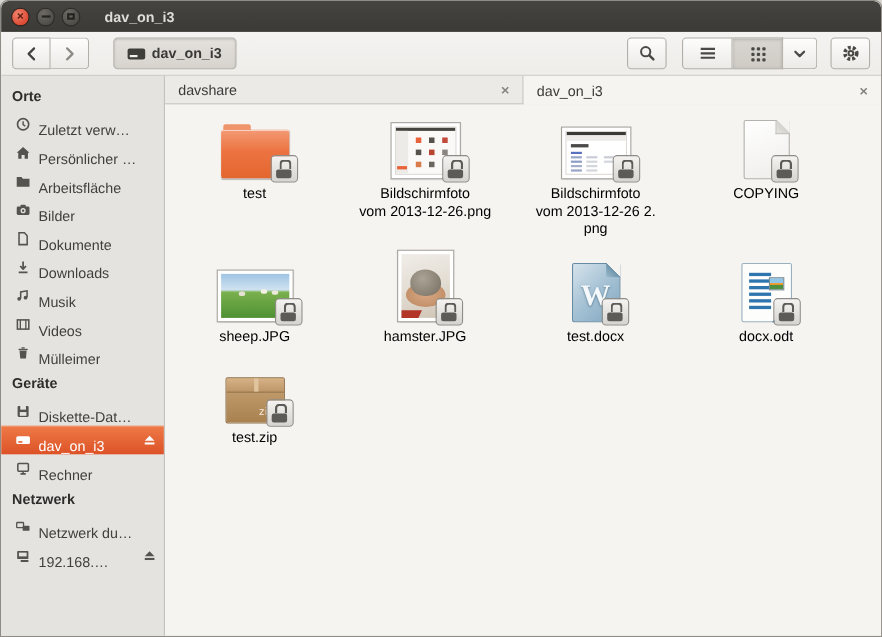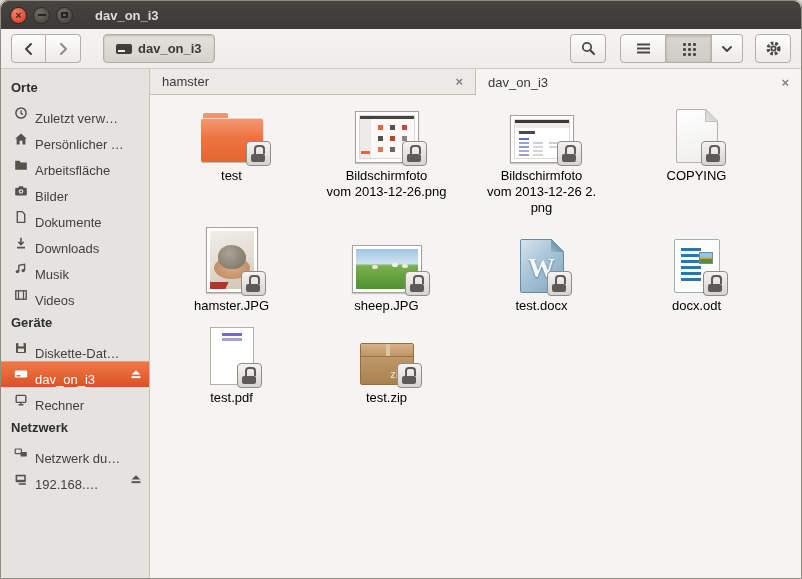--- a/index.html
+++ b/index.html
@@ -289,20 +289,28 @@
           </svg>
         <span class="slabel">Musik</span>
       </div>
       <div class="sitem">
         <svg width="14" height="14" viewBox="0 0 14 14">
             <rect x="1.8" y="2.8" width="10.4" height="8.4" fill="none" stroke="currentColor" stroke-width="1.4"></rect>
             <path d="M4.5 2.8 V11.2 M9.5 2.8 V11.2" stroke="currentColor" stroke-width="1.2"></path>
           </svg>
         <span class="slabel">Videos</span>
       </div>
+      <div class="sitem">
+        <svg width="14" height="14" viewBox="0 0 14 14">
+            <path d="M3.8 4.8 h6.4 l-.6 7 H4.4 Z" fill="currentColor"></path>
+            <rect x="2.8" y="3" width="8.4" height="1.3" rx="0.6" fill="currentColor"></rect>
+            <rect x="5.4" y="1.6" width="3.2" height="1.2" rx="0.6" fill="currentColor"></rect>
+          </svg>
+        <span class="slabel">Mülleimer</span>
+      </div>
 
       <div class="shead">Geräte</div>
 
       <div class="sitem">
         <svg width="14" height="14" viewBox="0 0 14 14">
             <rect x="2" y="2" width="10" height="10" rx="1" fill="currentColor"></rect>
             <rect x="4.4" y="2" width="5.2" height="3.4" fill="#e5e3e0"></rect>
             <rect x="4" y="7.6" width="6" height="3.4" fill="#e5e3e0"></rect>
           </svg>
         <span class="slabel">Diskette-Dat…</span>
@@ -349,21 +357,21 @@
               <path d="M2.6 7.6 L7 3.2 L11.4 7.6 Z" fill="currentColor"></path>
               <rect x="2.6" y="9.2" width="8.8" height="1.9" fill="currentColor"></rect>
             </svg>
         </span>
       </div>
     </div>
 
     <div class="main">
       <div class="tabbar">
         <div class="tab inactive">
-          <span>hamster</span>
+          <span>davshare</span>
           <span class="tabclose">×</span>
         </div>
         <div class="tab active">
           <span>dav_on_i3</span>
           <span class="tabclose">×</span>
         </div>
       </div>
 
       <div class="content">
 
@@ -425,47 +433,47 @@
               </div>
             <div class="flabel"><span class="lline">COPYING</span></div>
           </div>
         </div>
 
         <div class="frow r2">
           <div class="cell">
             <div class="iconarea">
                 <div class="iwrap">
               <div class="thumb">
+                <div class="scene scene-sheep">
+                      <i class="sheep"></i>
+                    </div>
+              </div>
+              <div class="lock"></div>
+            </div>
+              </div>
+            <div class="flabel"><span class="lline">sheep.JPG</span></div>
+          </div>
+          <div class="cell">
+            <div class="iconarea">
+                <div class="iwrap">
+              <div class="thumb">
                 <div class="scene scene-hamster">
                       <i class="hands"></i>
                       <i class="pet"></i>
                       <i class="red"></i>
                     </div>
               </div>
               <div class="lock"></div>
             </div>
               </div>
             <div class="flabel"><span class="lline">hamster.JPG</span></div>
           </div>
           <div class="cell">
             <div class="iconarea">
                 <div class="iwrap">
-              <div class="thumb">
-                <div class="scene scene-sheep">
-                      <i class="sheep"></i>
-                    </div>
-              </div>
-              <div class="lock"></div>
-            </div>
-              </div>
-            <div class="flabel"><span class="lline">sheep.JPG</span></div>
-          </div>
-          <div class="cell">
-            <div class="iconarea">
-                <div class="iwrap">
               <div class="ic-docx">
                 <span class="w">W</span>
               </div>
               <div class="lock"></div>
             </div>
               </div>
             <div class="flabel"><span class="lline">test.docx</span></div>
           </div>
           <div class="cell">
             <div class="iconarea">
@@ -478,31 +486,20 @@
             </div>
               </div>
             <div class="flabel"><span class="lline">docx.odt</span></div>
           </div>
         </div>
 
         <div class="frow r3">
           <div class="cell">
             <div class="iconarea">
                 <div class="iwrap">
-              <div class="ic-pdf">
-                    <i class="tx"></i>
-                  </div>
-              <div class="lock"></div>
-            </div>
-              </div>
-            <div class="flabel"><span class="lline">test.pdf</span></div>
-          </div>
-          <div class="cell">
-            <div class="iconarea">
-                <div class="iwrap">
               <div class="ic-zip">
                 <span class="zl">zip</span>
               </div>
               <div class="lock"></div>
             </div>
               </div>
             <div class="flabel"><span class="lline">test.zip</span></div>
           </div>
         </div>
 

